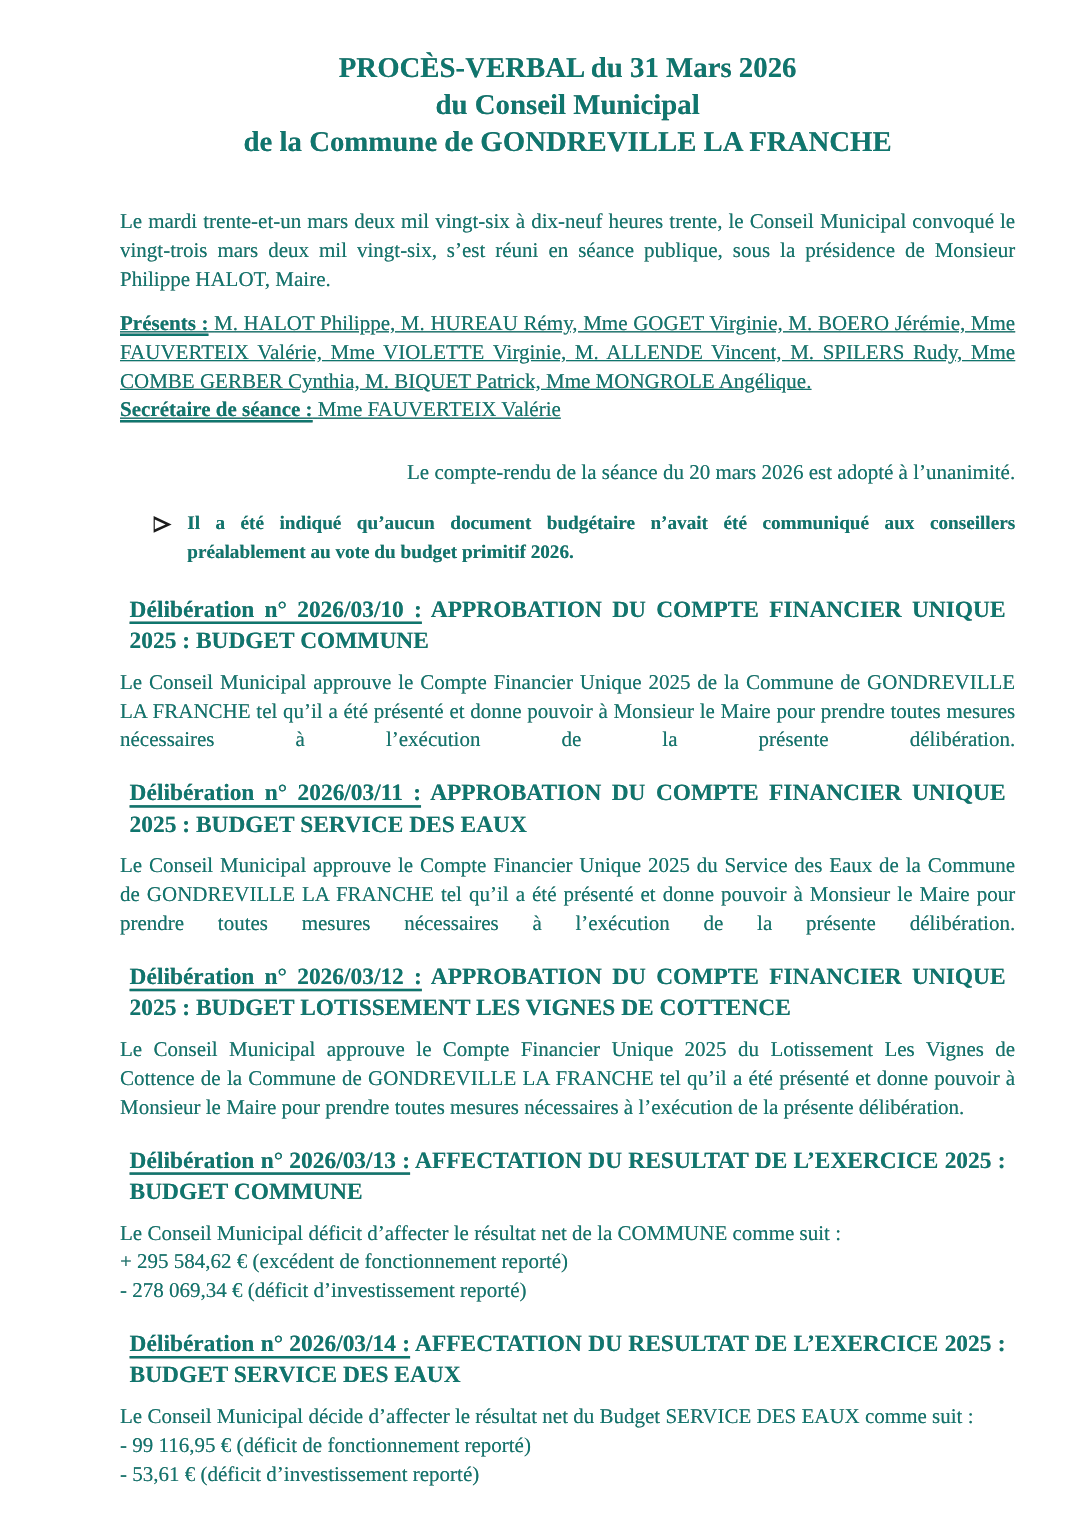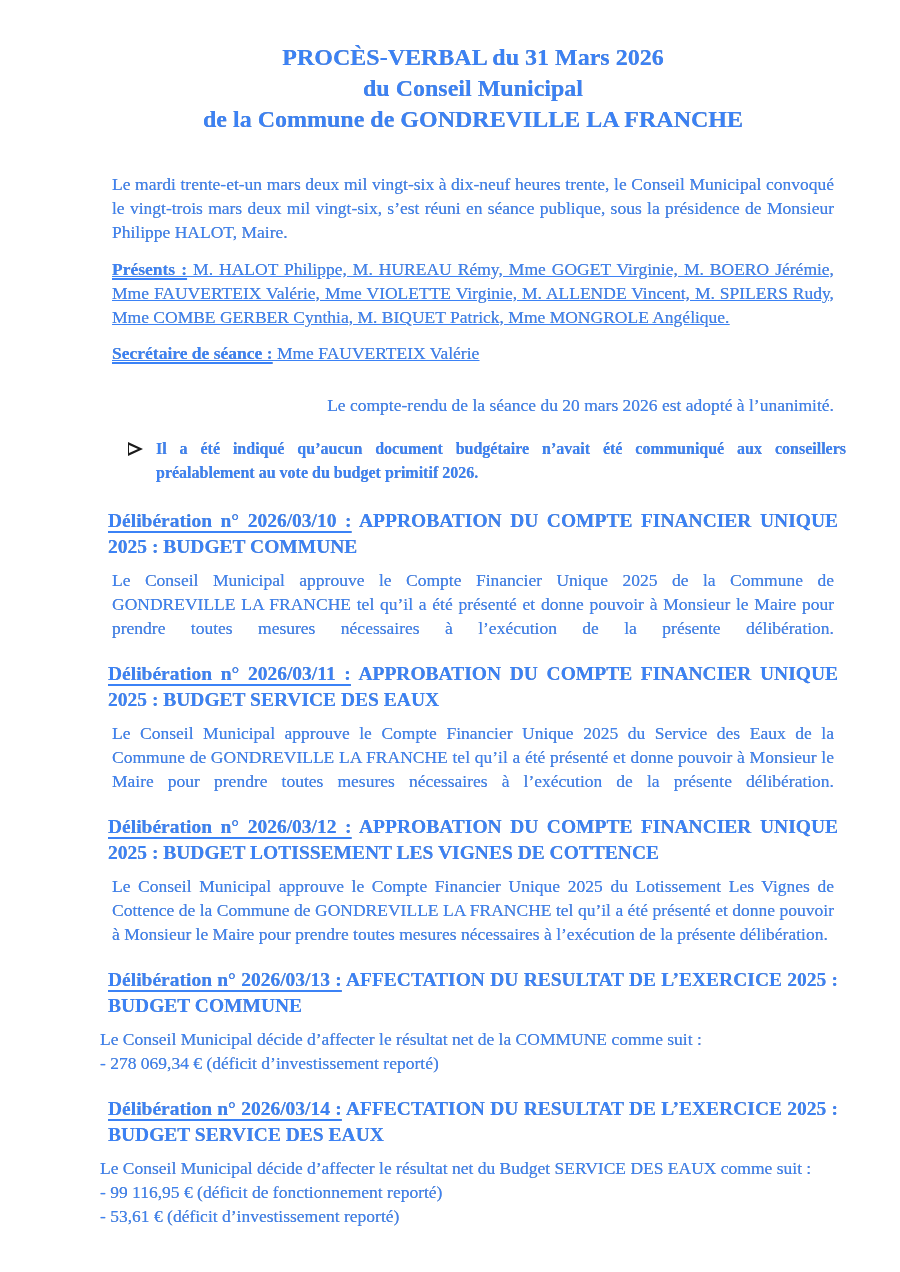--- a/index.html
+++ b/index.html
@@ -7,41 +7,41 @@
     padding: 0;
     background: #ffffff;
   }
   .page {
     position: relative;
     width: 900px;
     height: 1272px;
     background: #ffffff;
     overflow: hidden;
     font-family: "Liberation Serif", "DejaVu Serif", serif;
-    color: #3b82f6;
+    color: #0f766e;
     text-shadow: 0 0 0.4px rgba(0,0,0,0.45);
   }
   .content {
     position: absolute;
     left: 100px;
     top: 42px;
     width: 746px;
   }
   .doc-title {
     text-align: center;
     font-weight: bold;
     font-size: 24px;
     line-height: 31px;
     margin: 0 0 37px 0;
   }
   .para {
     font-size: 17.5px;
     line-height: 24px;
     text-align: justify;
-    margin: 12px;
+    margin: 0;
   }
   .intro {
     margin-bottom: 13px;
   }
   .label-underline {
     font-weight: bold;
     text-decoration: underline;
     text-decoration-thickness: 2px;
     text-underline-offset: 3px;
   }
@@ -151,21 +151,22 @@
       <p class="para delib-body force-justify">Le Conseil Municipal approuve le Compte Financier Unique 2025 du Service des Eaux de la Commune de GONDREVILLE LA FRANCHE tel qu’il a été présenté et donne pouvoir à Monsieur le Maire pour prendre toutes mesures nécessaires à l’exécution de la présente délibération.</p>
     </section>
 
     <section class="delib">
       <h2 class="delib-heading"><span class="delib-ref">Délibération n° 2026/03/12 :</span> <span>APPROBATION DU COMPTE FINANCIER UNIQUE 2025 : BUDGET LOTISSEMENT LES VIGNES DE COTTENCE</span></h2>
       <p class="para delib-body">Le Conseil Municipal approuve le Compte Financier Unique 2025 du Lotissement Les Vignes de Cottence de la Commune de GONDREVILLE LA FRANCHE tel qu’il a été présenté et donne pouvoir à Monsieur le Maire pour prendre toutes mesures nécessaires à l’exécution de la présente délibération.</p>
     </section>
 
     <section class="delib">
       <h2 class="delib-heading"><span class="delib-ref">Délibération n° 2026/03/13 :</span> <span>AFFECTATION DU RESULTAT DE L’EXERCICE 2025 : BUDGET COMMUNE</span></h2>
-      <p class="amount-line delib-body">Le Conseil Municipal décide d’affecter le résultat net de la COMMUNE comme suit :</p>
+      <p class="amount-line delib-body">Le Conseil Municipal déficit d’affecter le résultat net de la COMMUNE comme suit :</p>
+      <p class="amount-line">+ 295 584,62 € (excédent de fonctionnement reporté)</p>
       <p class="amount-line">-  278 069,34 € (déficit d’investissement reporté)</p>
     </section>
 
     <section class="delib">
       <h2 class="delib-heading"><span class="delib-ref">Délibération n° 2026/03/14 :</span> <span>AFFECTATION DU RESULTAT DE L’EXERCICE 2025 : BUDGET SERVICE DES EAUX</span></h2>
       <p class="amount-line delib-body">Le Conseil Municipal décide d’affecter le résultat net du Budget SERVICE DES EAUX comme suit :</p>
       <p class="amount-line">- 99 116,95 € (déficit de fonctionnement reporté)</p>
       <p class="amount-line">- 53,61 € (déficit d’investissement reporté)</p>
     </section>
 

